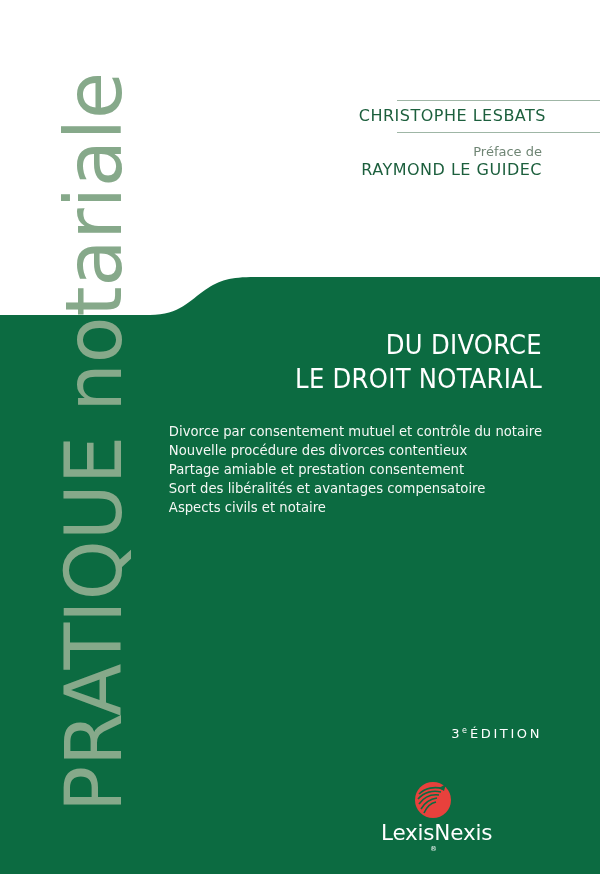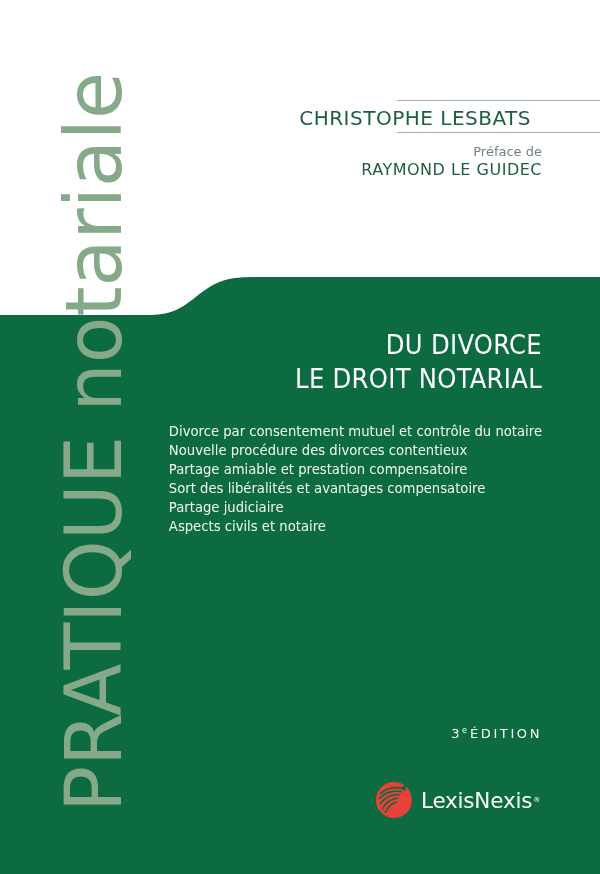--- a/index.html
+++ b/index.html
@@ -4,22 +4,22 @@
 <style>
   html, body { margin: 0; padding: 0; }
   body {
     width: 600px; height: 874px; position: relative; overflow: hidden;
     background: #ffffff;
     font-family: "DejaVu Sans", sans-serif;
   }
   .green-bg { position: absolute; left: 0; top: 0; width: 600px; height: 874px; }
   .rule { position: absolute; height: 1px; background: #9fb6a6; }
   .author {
-    position: absolute; right: 69px; top: 106px;
-    font-size: 20px; letter-spacing: 0.5px; color: #1c5f3d; font-weight: 500;
+    position: absolute; right: 54px; top: 106px;
+    font-size: 16px; letter-spacing: 0.5px; color: #1c5f3d; font-weight: 500;
     white-space: nowrap;
   }
   .preface-label {
     position: absolute; right: 58px; top: 144px;
     font-size: 13px; color: #6f8574; white-space: nowrap;
   }
   .preface-name {
     position: absolute; right: 58px; top: 160px;
     font-size: 16px; letter-spacing: 0.5px; color: #1c5f3d; white-space: nowrap;
   }
@@ -32,21 +32,21 @@
   .topics {
     position: absolute; right: 58px; top: 422px; 
     color: #f4f7f4; font-size: 13.2px; line-height: 19px;
   }
   .topics div { white-space: nowrap; }
   .edition {
     position: absolute; right: 58px; top: 726px; color: #ffffff;
     font-size: 13px; letter-spacing: 2.6px; white-space: nowrap; margin-left: 21px;
   }
   .edition sup { font-size: 8px; letter-spacing: 0; vertical-align: 5px; margin-right: 3px; }
-  .logo { position: absolute; left: 374px; top: 780px; display: flex; align-items: center; }
+  .logo { position: absolute; left: 374px; top: 780px; display: flex; align-items: center; flex-direction: column; }
   .logo-text { color: #ffffff; font-size: 21.5px; margin-left: 7px; letter-spacing: -0.2px; }
   .logo-reg { color: #ffffff; font-size: 7px; vertical-align: 11px; margin-left: 1px; }
   .series {
     position: absolute; left: 0; top: 0; width: 600px; height: 874px; pointer-events: none;
   }
 </style>
 </head>
 <body>
 
 <svg class="green-bg" viewBox="0 0 600 874" width="600" height="874">
@@ -65,23 +65,22 @@
 </svg>
 
 <div class="title">
   <div>DU DIVORCE</div>
   <div>LE DROIT NOTARIAL</div>
 </div>
 
 <div class="topics">
   <div>Divorce par consentement mutuel et contrôle du notaire</div>
   <div>Nouvelle procédure des divorces contentieux</div>
-  <div>Partage amiable et prestation compensatoire</div>
+  <div>Partage amiable et prestation consentement</div>
   <div>Sort des libéralités et avantages compensatoire</div>
-  <div>Partage judiciaire</div>
   <div>Aspects civils et notaire</div>
 </div>
 
 <div class="edition"><span>3</span><sup>e</sup><span>ÉDITION</span></div>
 
 <div class="logo">
   <svg width="40" height="40" viewBox="0 0 40 40">
     <circle cx="20" cy="20" r="18" fill="#e8413c"></circle>
     <path d="M6,14 C12,8 22,6 30,9" stroke="#0c6b41" stroke-width="1.6" fill="none"></path>
     <path d="M5,19 C11,12 20,10 28,12" stroke="#0c6b41" stroke-width="1.6" fill="none"></path>

